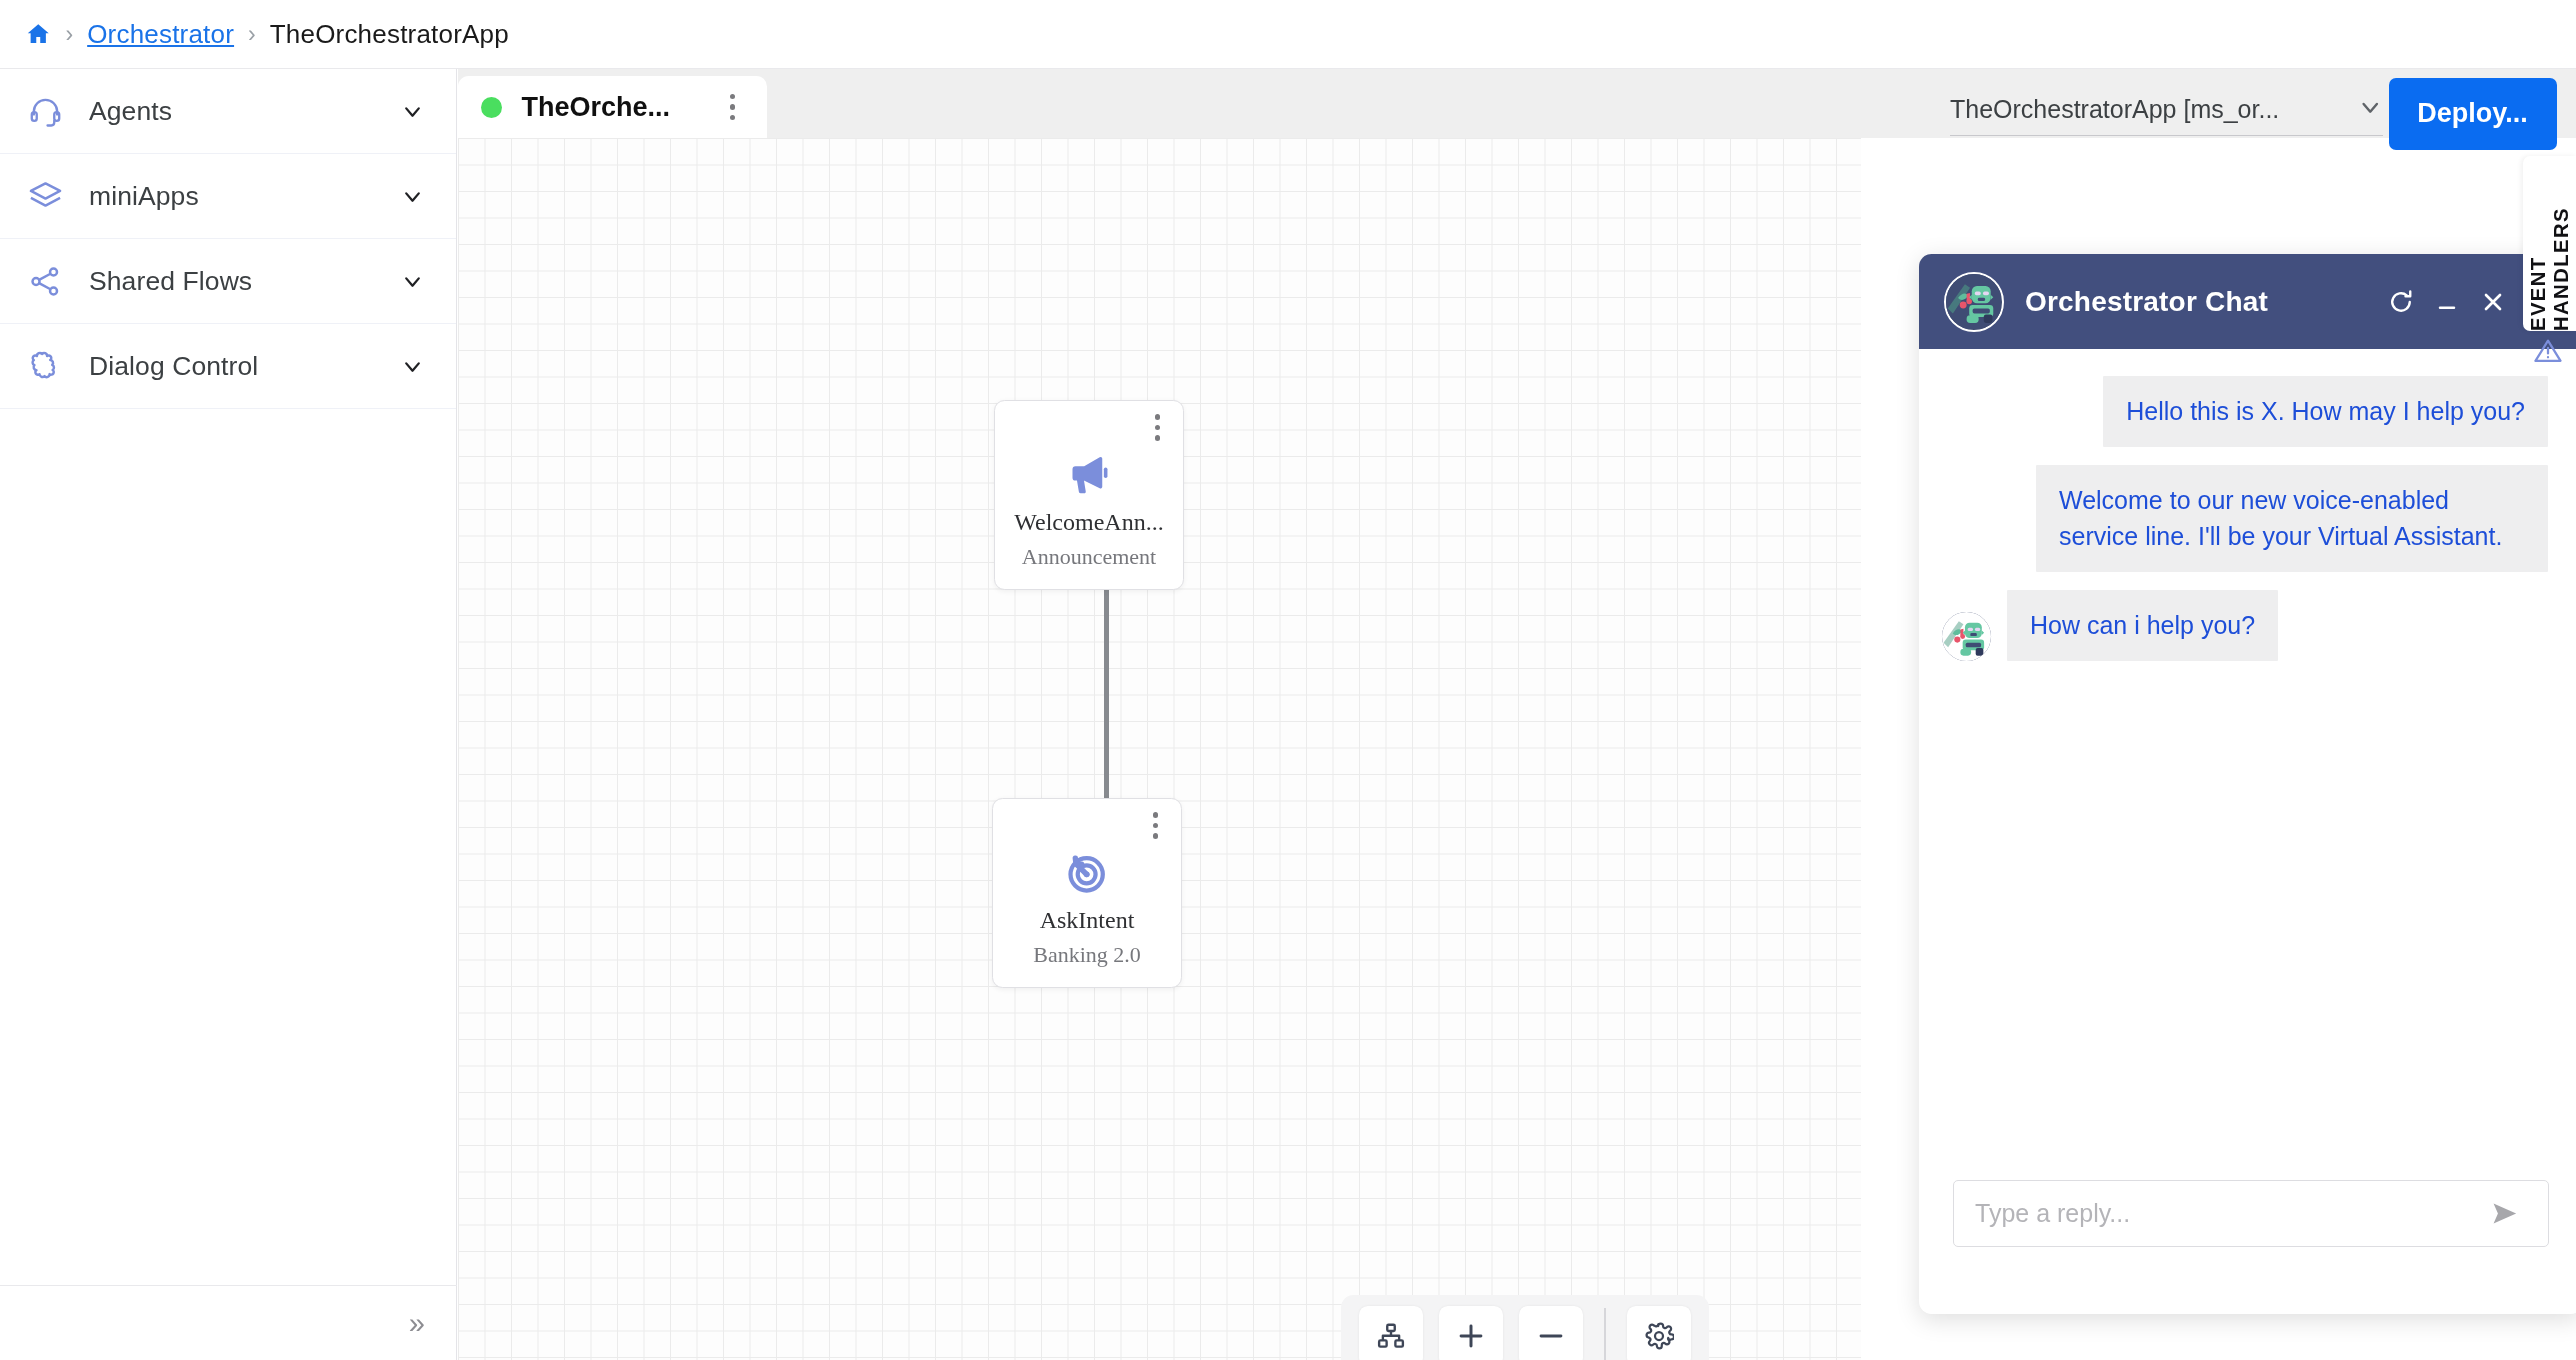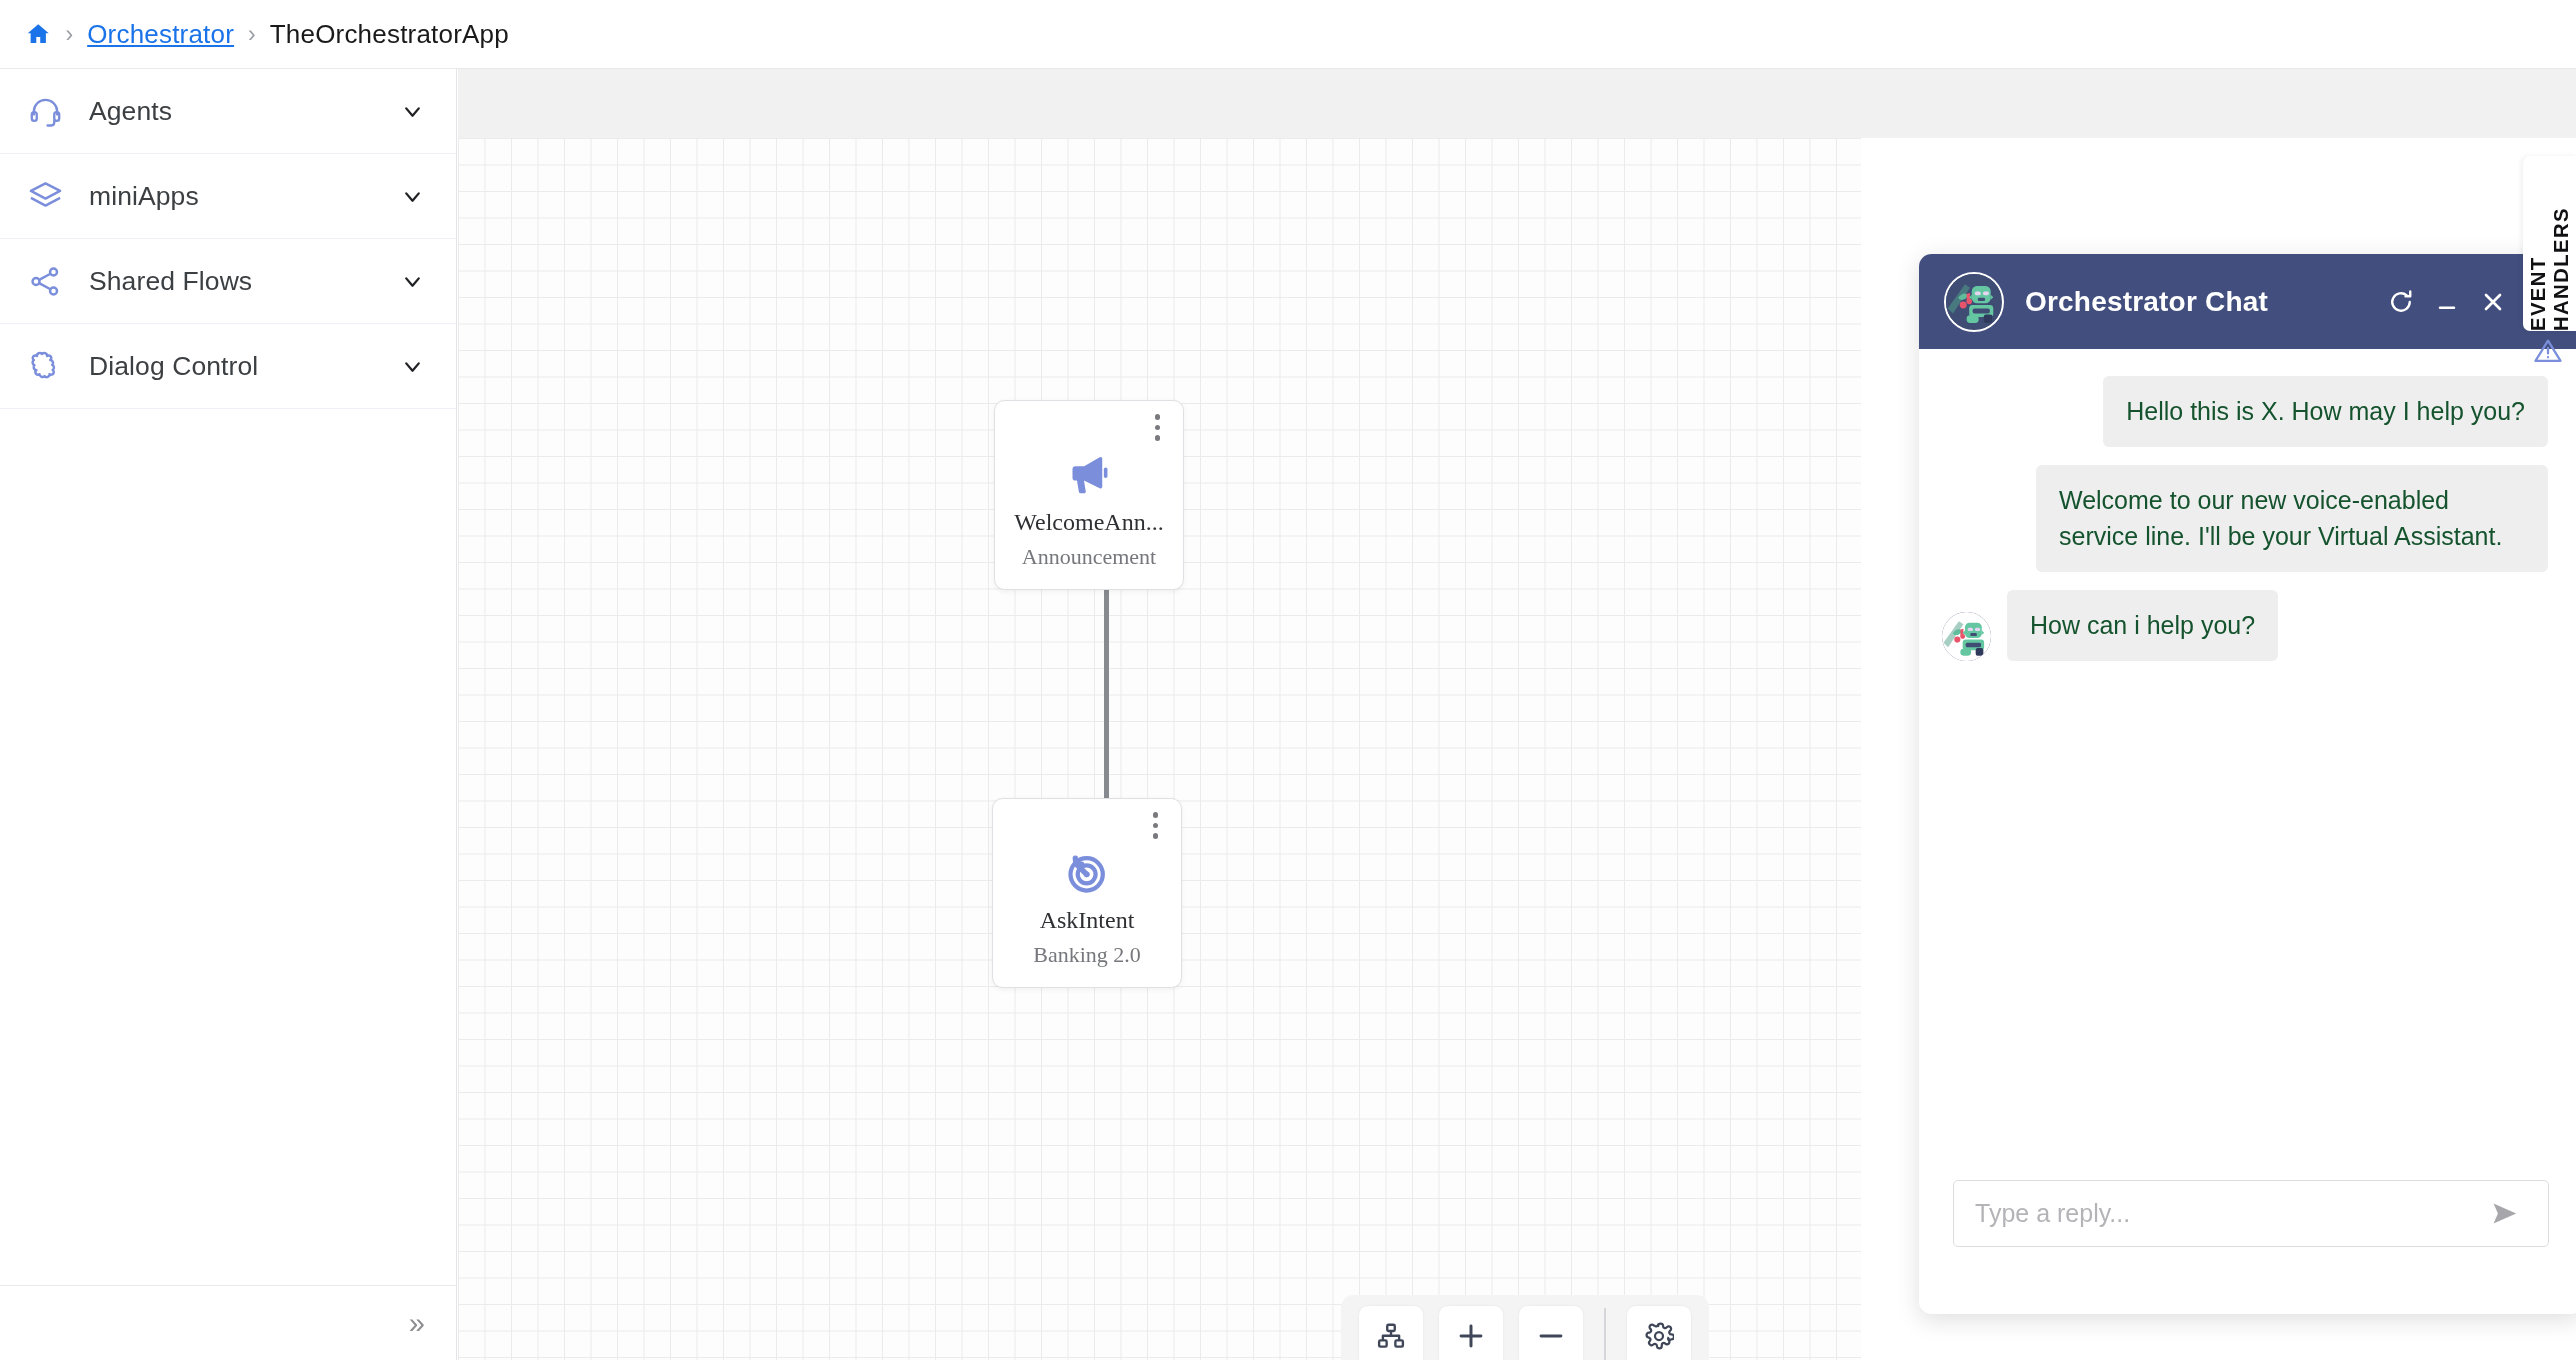--- a/index.html
+++ b/index.html
@@ -244,23 +244,23 @@
   }
   .msg-row { display: flex; align-items: flex-end; margin-bottom: 17.7px; }
   .msg-row.right { justify-content: flex-end; }
   .msg-avatar {
     width: 49px; height: 49px; border-radius: 50%;
     overflow: hidden; flex: 0 0 49px; margin-right: 16px;
     background: #3d4a6e;
   }
   .bubble {
     background: #eeeeef;
-    border-radius: 6px;
+    border-radius: 1px;
     padding: 17.7px 23px;
-    font-size: 25px; color: #14532d; line-height: 1.44;
+    font-size: 25px; color: #1d4ed8; line-height: 1.44;
     max-width: 512px;
   }
 
   .chat-input-wrap {
     flex: 0 0 150px;
     padding: 16px 34px 0 34px;
   }
   .chat-input-box {
     height: 67px;
     border: 0.9px solid #dddde1;
@@ -431,20 +431,42 @@
         <svg width="30" height="30" viewBox="0 0 24 24" fill="none" stroke="#3e4657" stroke-width="1.8" stroke-linejoin="round">
           <circle cx="12" cy="12" r="3.2"></circle>
           <path d="M19.4 13.5a1.6 1.6 0 0 0 .32 1.77l.06.06a1.95 1.95 0 1 1-2.76 2.76l-.06-.06a1.6 1.6 0 0 0-1.77-.32 1.6 1.6 0 0 0-.97 1.47V20a1.95 1.95 0 0 1-3.9 0v-.1a1.6 1.6 0 0 0-1.05-1.47 1.6 1.6 0 0 0-1.77.32l-.06.06A1.95 1.95 0 1 1 4.68 16l.06-.06a1.6 1.6 0 0 0 .32-1.77 1.6 1.6 0 0 0-1.47-.97H4a1.95 1.95 0 0 1 0-3.9h.1a1.6 1.6 0 0 0 1.47-1.05 1.6 1.6 0 0 0-.32-1.77L5.2 6.4A1.95 1.95 0 1 1 7.96 3.7l.6.06a1.6 1.6 0 0 0 1.77.32h.08a1.6 1.6 0 0 0 .97-1.47V4a1.95 1.95 0 0 1 3.9 0v.1a1.6 1.6 0 0 0 .97 1.47 1.6 1.6 0 0 0 1.77-.32l.06-.06A1.95 1.95 0 1 1 20.74 7.9l-.06.06a1.6 1.6 0 0 0-.32 1.77v.08a1.6 1.6 0 0 0 1.47.97H22a1.95 1.95 0 0 1 0 3.9h-.1a1.6 1.6 0 0 0-1.47.97z"></path>
         </svg>
       </button>
     </div>
   </div>
 
   <div class="canvas-right"></div>
 
+  <div class="tabstrip">
+    <div class="tab">
+      <span class="tab-dot"></span>
+      <span class="tab-label">TheOrche...</span>
+      <span class="kebab">
+          <i></i>
+          <i></i>
+          <i></i>
+        </span>
+    </div>
+
+    <div class="env-select">
+      <span class="env-label">TheOrchestratorApp [ms_or...</span>
+      <span>
+        <svg width="26.5" height="26.5" viewBox="0 0 24 24" fill="none" stroke="#5f6368" stroke-width="2.2" stroke-linecap="round" stroke-linejoin="round">
+            <polyline points="6 9 12 16 18 9"></polyline>
+          </svg>
+      </span>
+    </div>
+
+    <button class="deploy-btn">Deploy...</button>
+  </div>
 
   <div class="eh-rail">
     <span class="eh-text">EVENT HANDLERS</span>
   </div>
   <div class="eh-warn">
     <svg width="32" height="32" viewBox="0 0 24 24" fill="none" stroke="#7b8edb" stroke-width="1.7" stroke-linecap="round" stroke-linejoin="round">
       <path d="M12 4.2 2.6 19.4h18.8L12 4.2z"></path>
       <path d="M12 9.6v4.2M12 16.6v.1"></path>
     </svg>
   </div>

